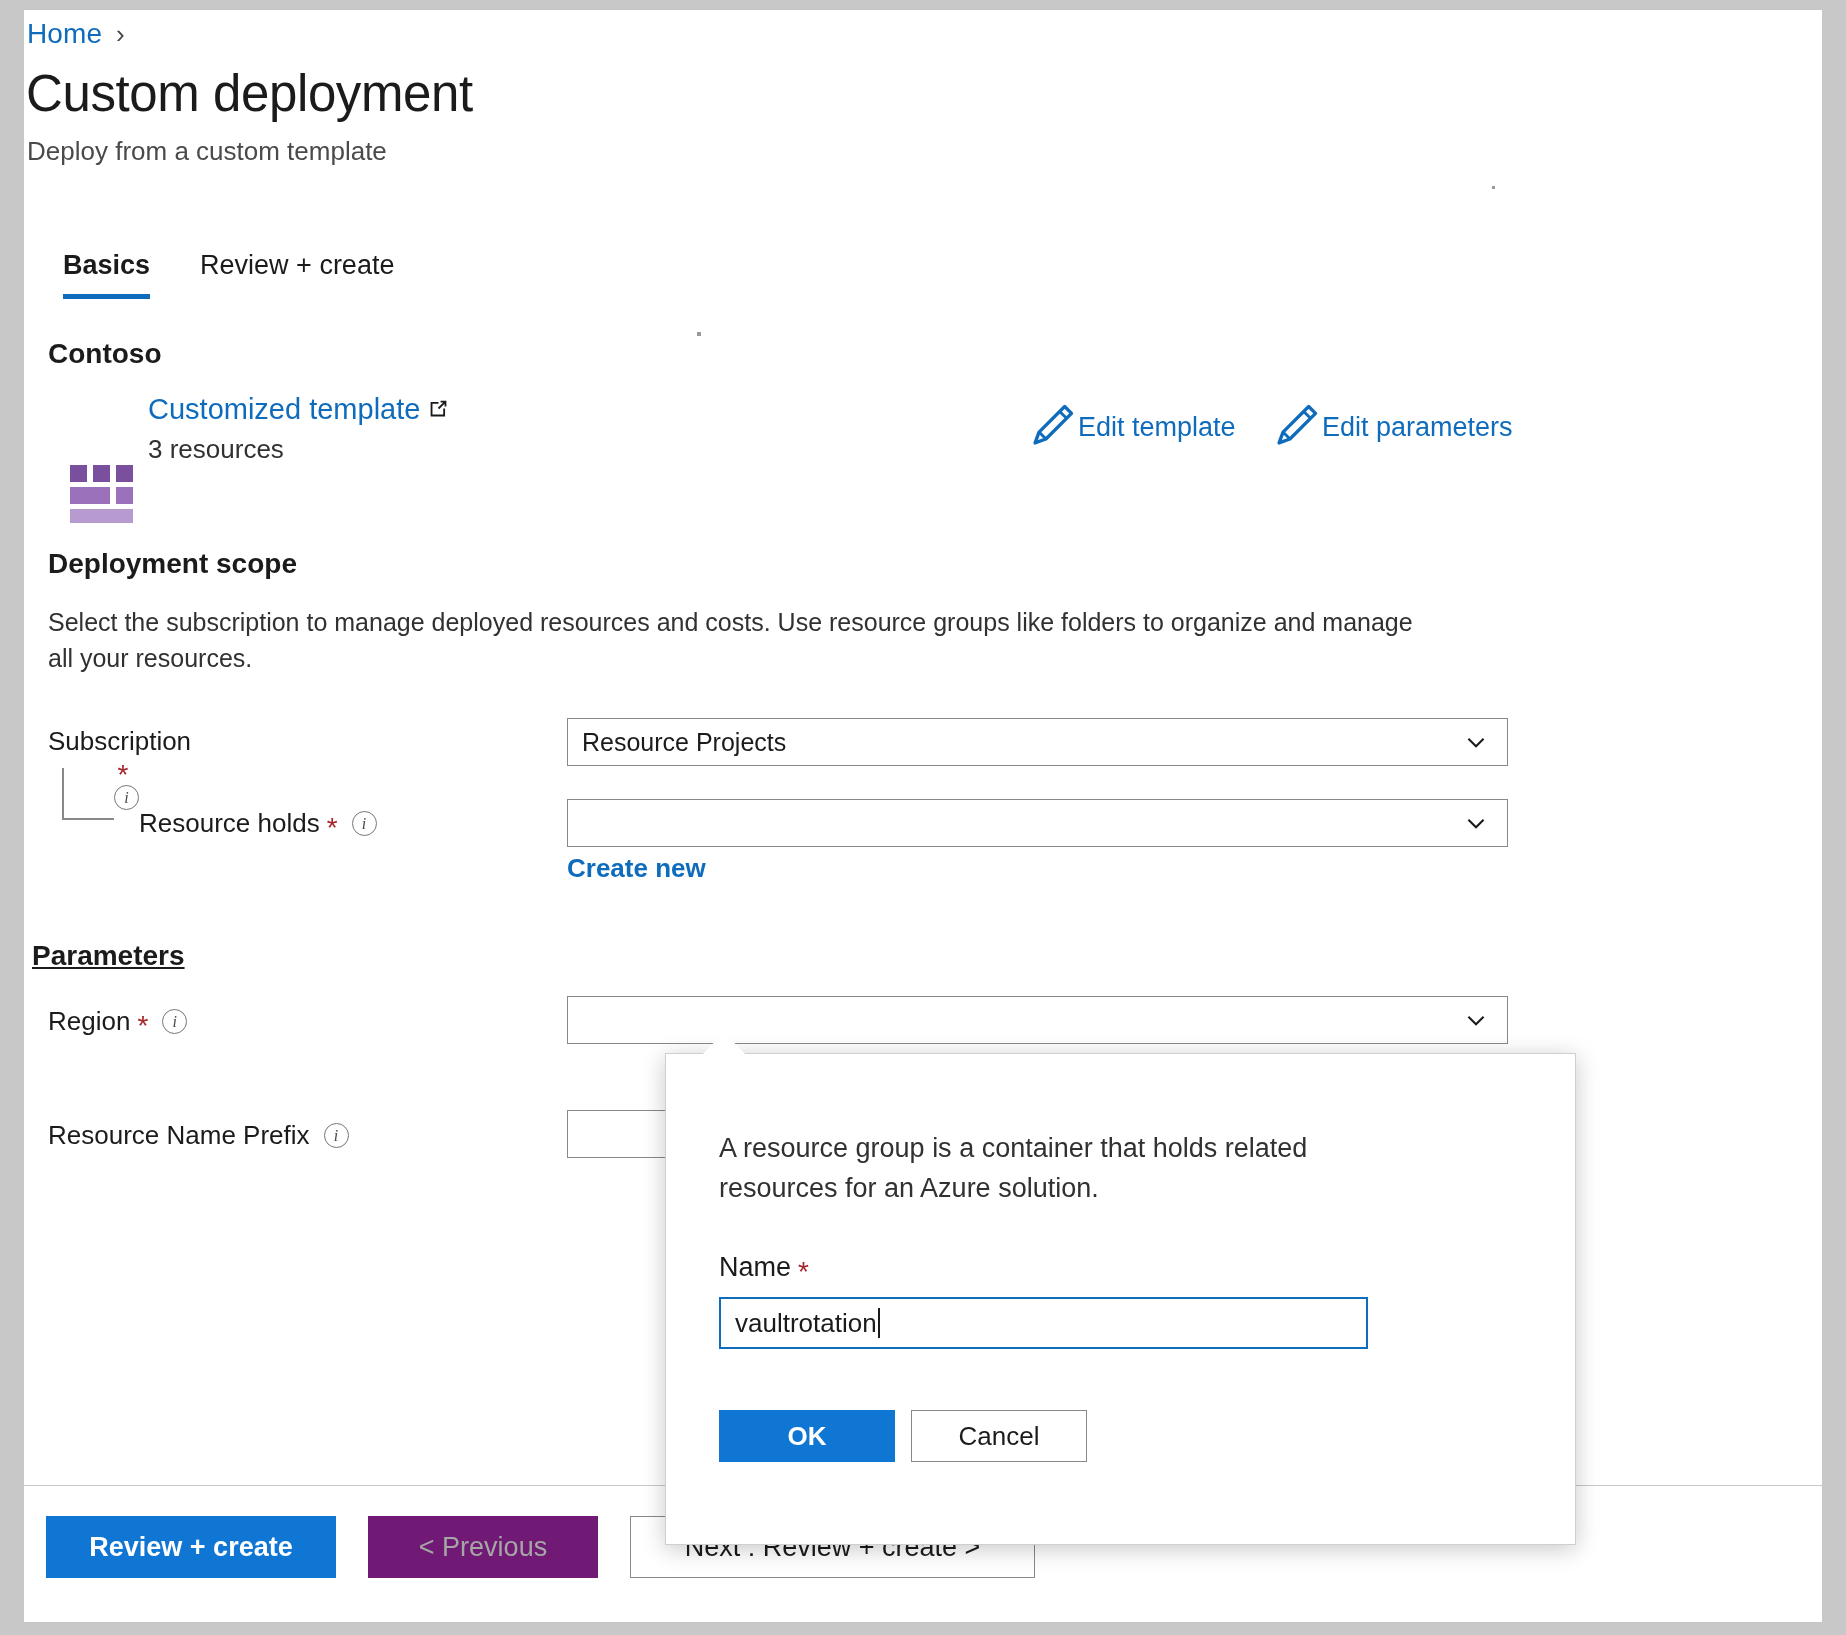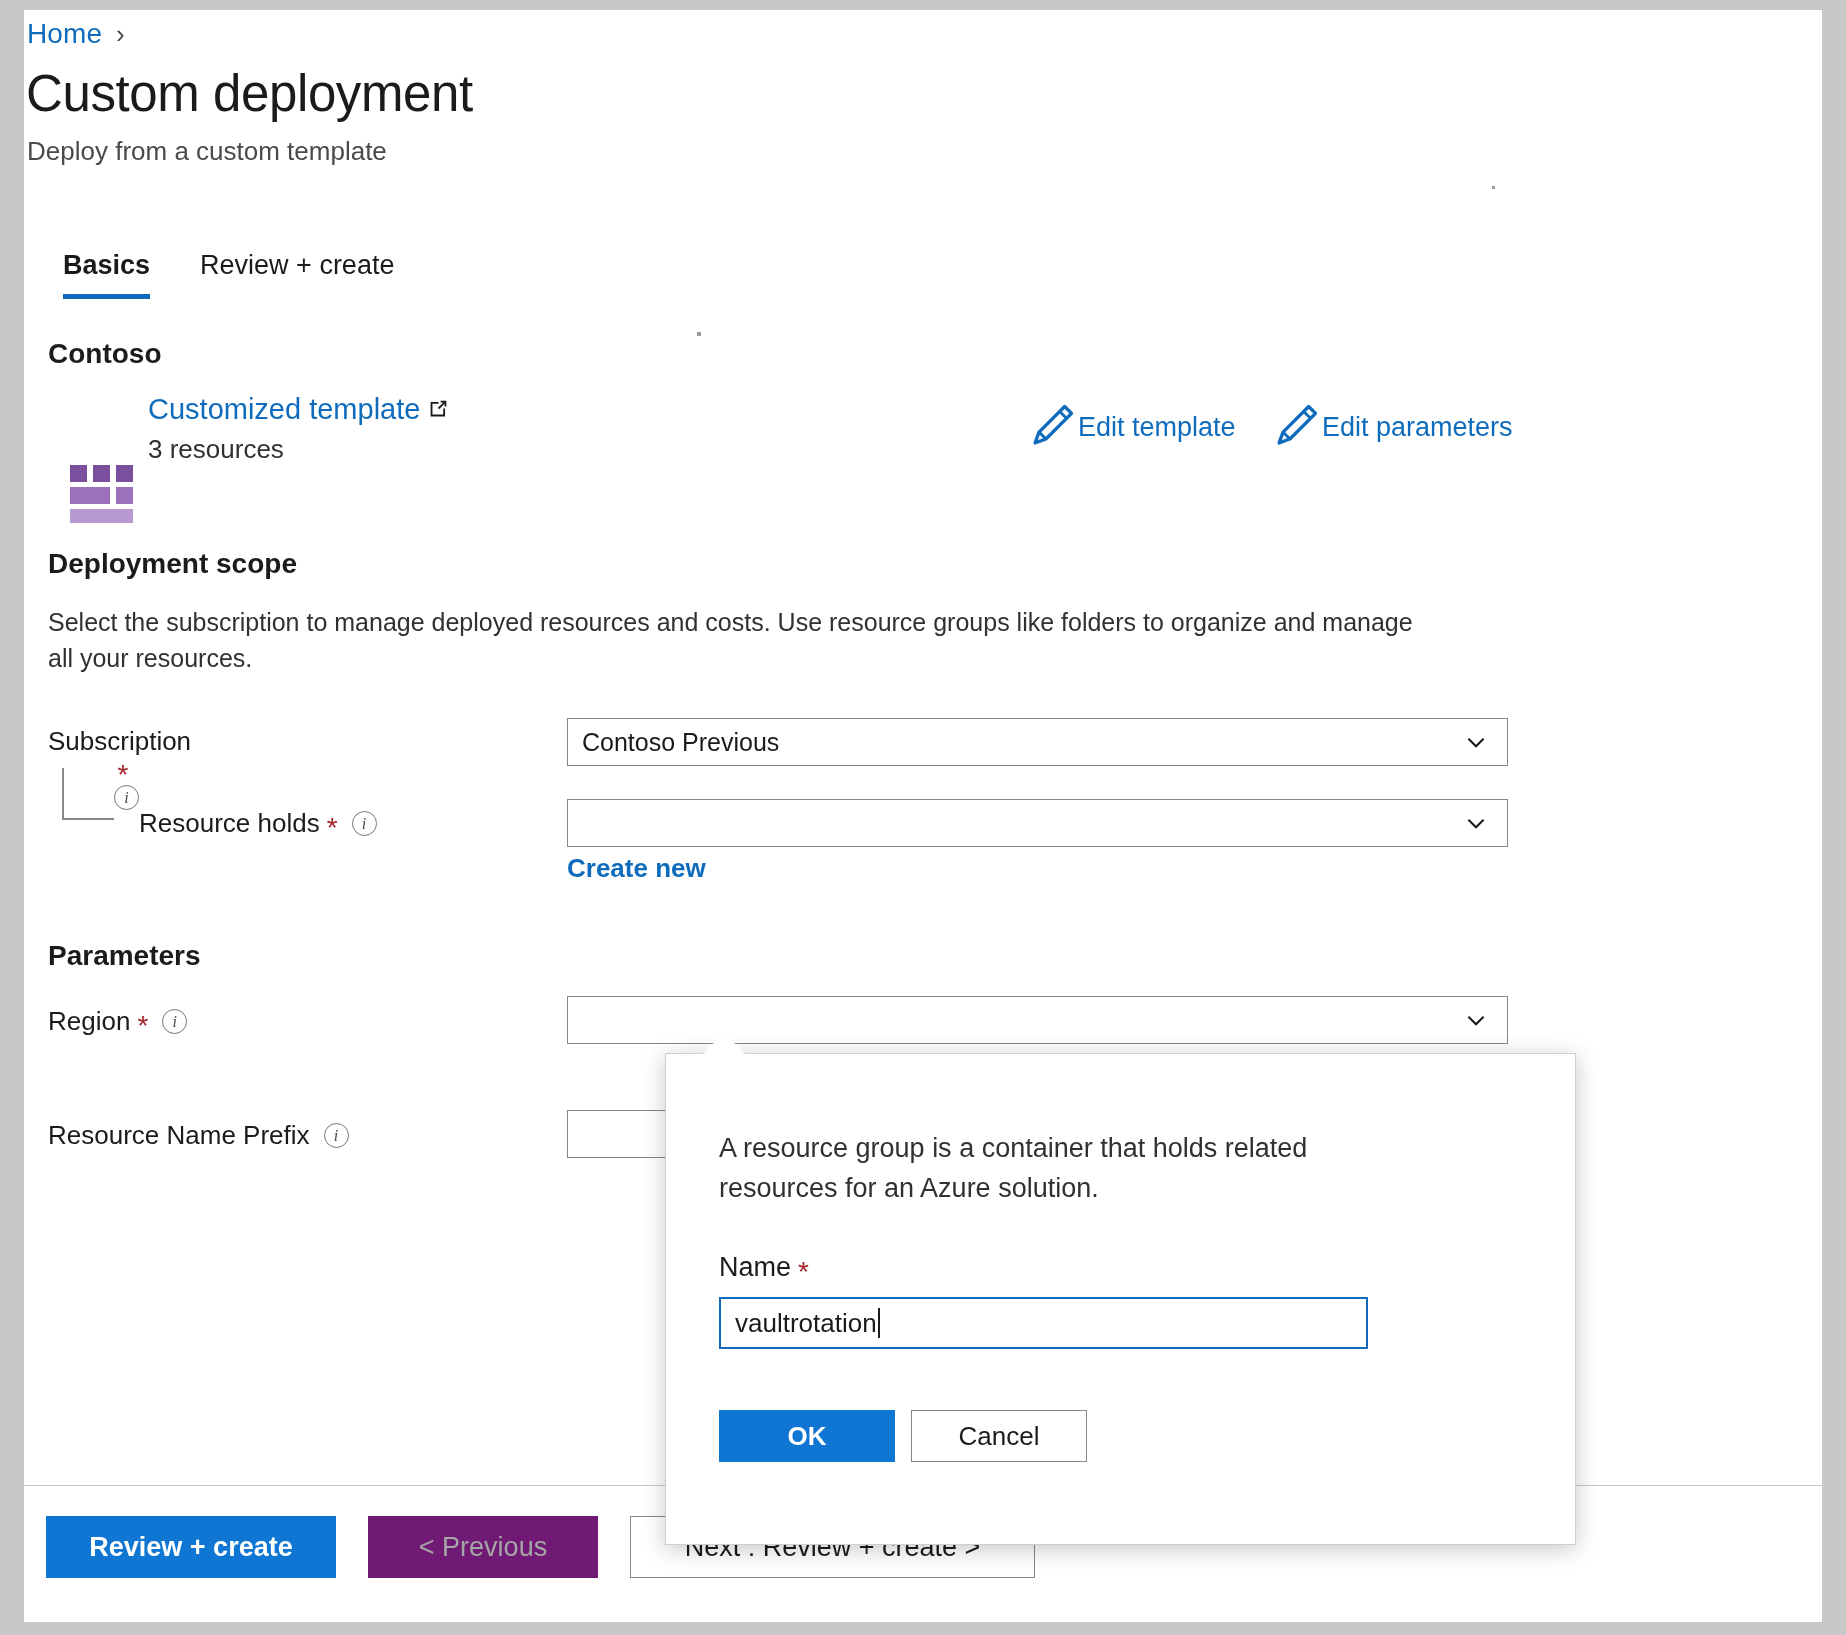--- a/index.html
+++ b/index.html
@@ -434,21 +434,21 @@
 
     <div class="section-heading" style="left:24px; top:538px;">Deployment scope</div>
     <div class="body-text" style="left:24px; top:595px; width:1390px;">Select the subscription to manage deployed resources and costs. Use resource groups like folders to organize and manage all your resources.</div>
 
     <div class="form-label" style="left:24px; top:716px;flex-direction:column;">
       <span>Subscription</span>
       <span class="req">*</span>
       <span class="info-icon">i</span>
     </div>
     <div class="field" style="left:543px; top:708px; width:941px;">
-      <span class="val">Contoso Previous</span>
+      <span class="val">Resource Projects</span>
       <span class="chev">
         <svg viewBox="0 0 24 24" width="26" height="26">
             <path d="M5 9 L12 16 L19 9" fill="none" stroke="#1b1b1b" stroke-width="1.9"></path>
           </svg>
       </span>
     </div>
 
     <div class="tree-line"></div>
     <div class="form-label" style="left:115px; top:798px;">
       <span>Resource holds</span>
@@ -458,21 +458,21 @@
     <div class="field" style="left:543px; top:789px; width:941px;">
       <span class="val"></span>
       <span class="chev">
         <svg viewBox="0 0 24 24" width="26" height="26">
             <path d="M5 9 L12 16 L19 9" fill="none" stroke="#1b1b1b" stroke-width="1.9"></path>
           </svg>
       </span>
     </div>
     <div class="create-new-link">Create new</div>
 
-    <div class="section-heading" style="left:24px; top:930px;">Parameters</div>
+    <div class="section-heading" style="left:8px; top:930px;text-decoration:underline;">Parameters</div>
 
     <div class="form-label" style="left:24px; top:996px;">
       <span>Region</span>
       <span class="req">*</span>
       <span class="info-icon">i</span>
     </div>
     <div class="field" style="left:543px; top:986px; width:941px;">
       <span class="val"></span>
       <span class="chev">
         <svg viewBox="0 0 24 24" width="26" height="26">

